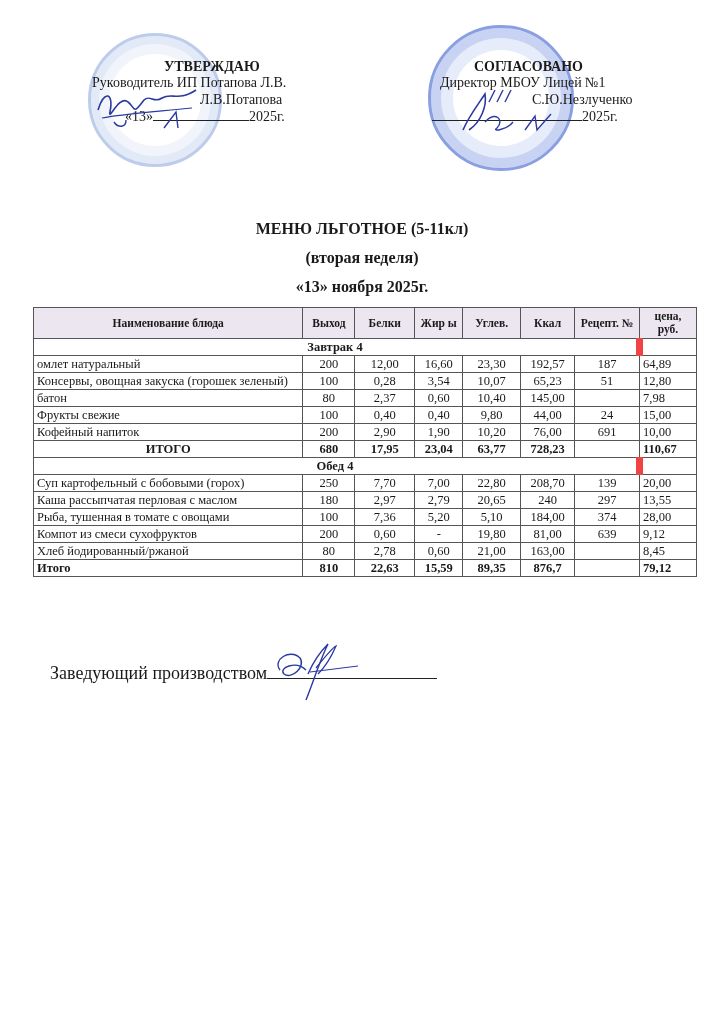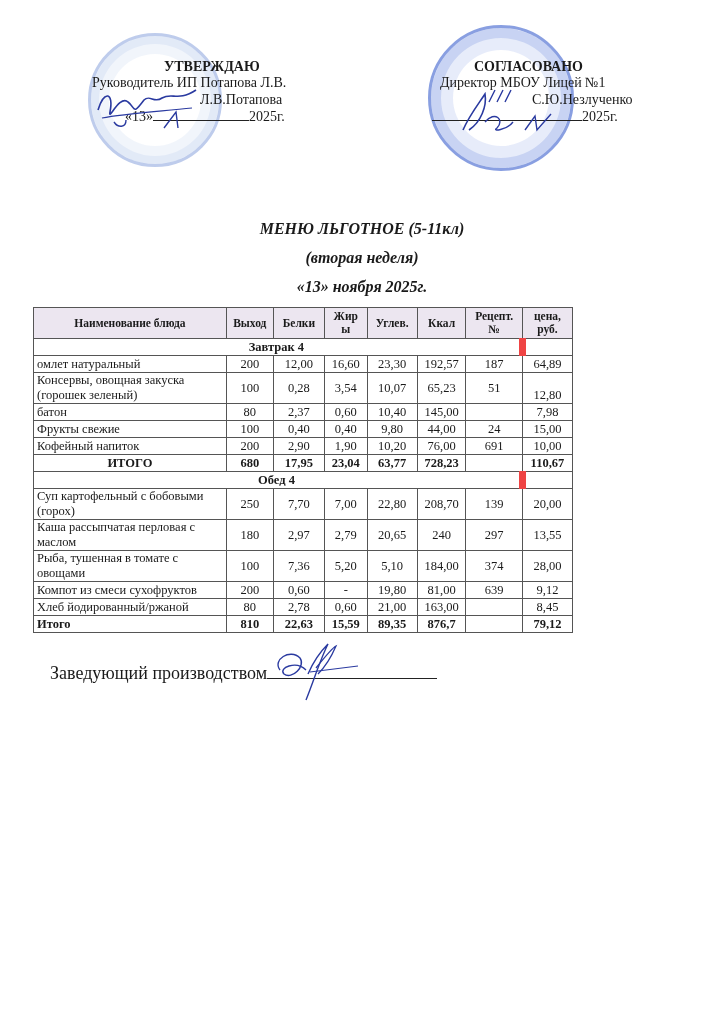--- a/index.html
+++ b/index.html
@@ -11,29 +11,29 @@
   .left-block { left: 80px; top: 58px; width: 260px; }
   .right-block { left: 432px; top: 58px; width: 230px; }
   .stamp { position: absolute; border-radius: 50%; border: 3px solid rgba(70,110,200,0.35); }
   .stamp-left { left: 88px; top: 33px; width: 128px; height: 128px;
                 box-shadow: inset 0 0 0 8px rgba(120,160,220,0.12), inset 0 0 0 18px rgba(120,160,220,0.10); }
   .stamp-right { left: 428px; top: 25px; width: 140px; height: 140px; border-color: rgba(40,80,200,0.55);
                  box-shadow: inset 0 0 0 10px rgba(60,100,210,0.18), inset 0 0 0 22px rgba(60,100,210,0.12); }
   .line { position: absolute; text-align: left; white-space: nowrap; }
   .sig { position: absolute; }
 
-  .heading { position: absolute; left: 0; width: 724px; text-align: center; font-weight: bold; font-size: 16px; font-style: italic; }
-
-  table.menu { position: absolute; left: 33px; top: 307px; width: 540px; border-collapse: collapse;
+  .heading { position: absolute; left: 0; width: 724px; text-align: center; font-weight: bold; font-size: 16px; }
+
+  table.menu { position: absolute; left: 33px; top: 307px; width: 664px; border-collapse: collapse;
                font-size: 12.5px; }
   table.menu th, table.menu td { border: 1px solid #555; padding: 0 3px; height: 16px; line-height: 15px; }
   table.menu thead th { background: #ece6f0; font-weight: bold; font-size: 11.5px; height: 30px; line-height: 13px; }
   td.name { text-align: left; }
   td.num { text-align: center; }
-  td.price { text-align: center; padding-right: 4px; }
+  td.price { text-align: left; padding-right: 4px; }
   tr.section td.sec-label { text-align: center; font-weight: bold; border-right: 7px solid #ef4444; }
   tr.total td { font-weight: bold; }
   td.tall { height: 30px; }
   td.tall.price { vertical-align: bottom; }
 
   .footer-sign { position: absolute; left: 50px; top: 663px; font-size: 18px; white-space: nowrap; }
   .footer-line { display: inline-block; width: 170px; border-bottom: 1px solid #222; height: 14px; vertical-align: baseline; }
 </style>
 </head>
 <body>

